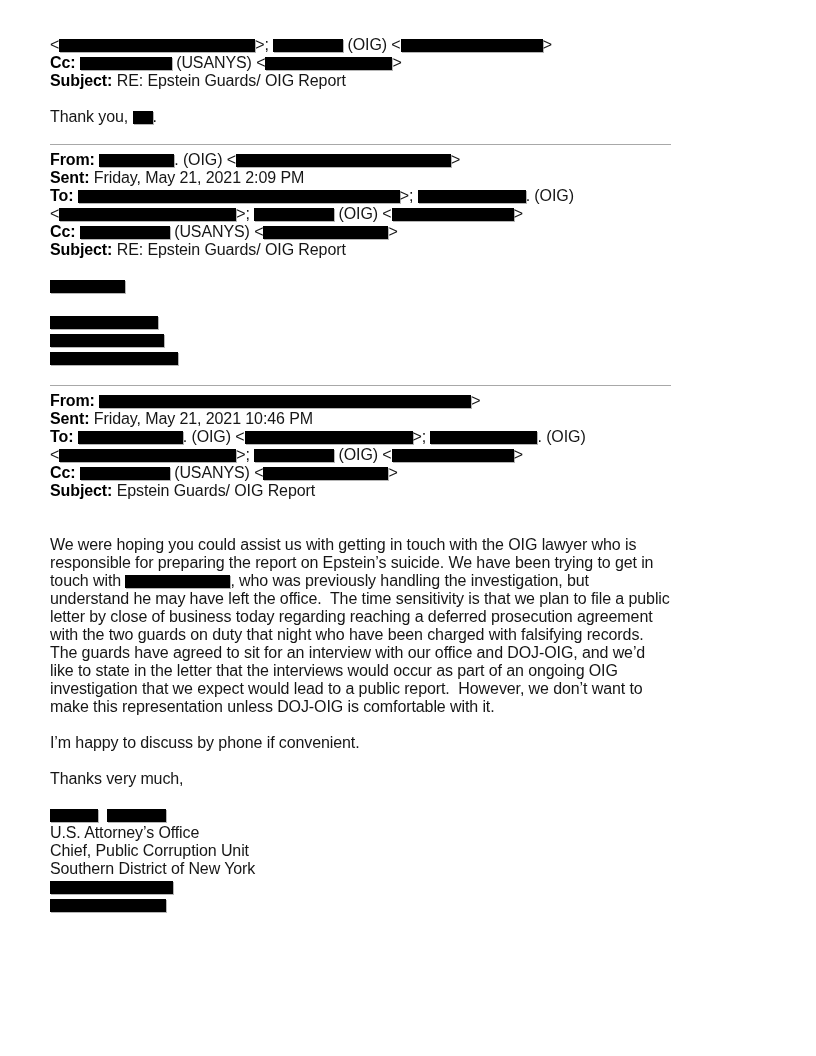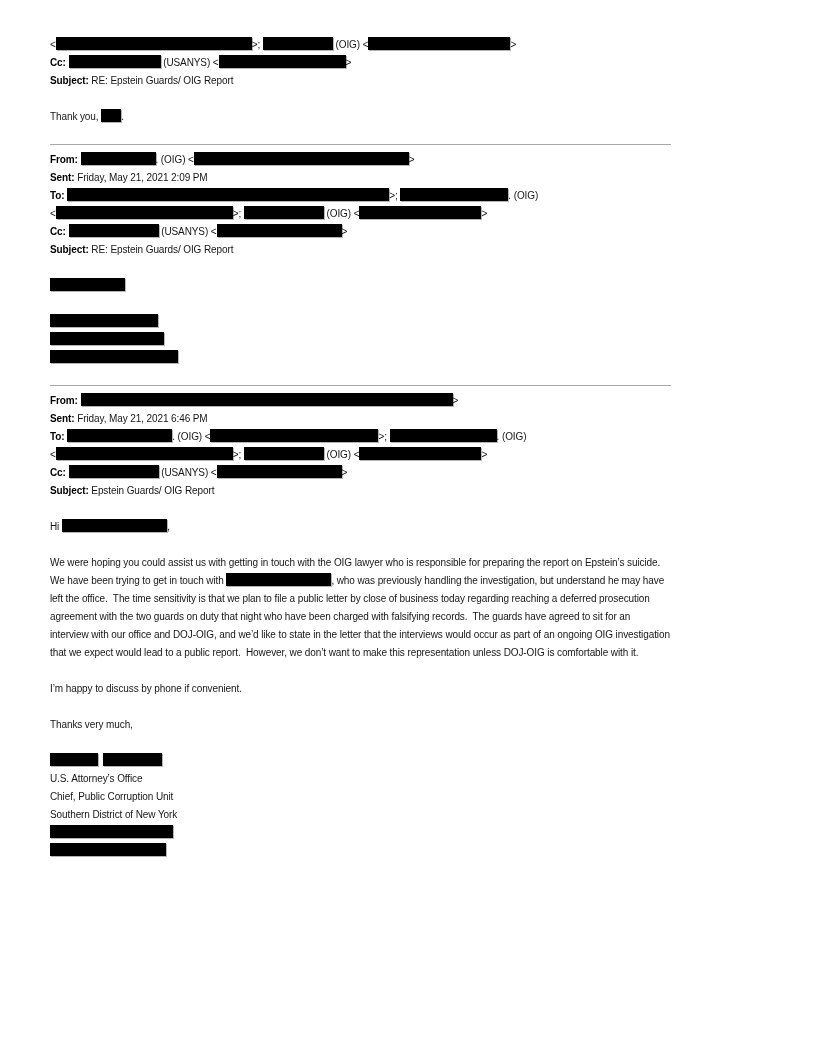--- a/index.html
+++ b/index.html
@@ -4,21 +4,21 @@
 <style>
   html, body { margin: 0; padding: 0; background: #ffffff; }
   .page {
     position: relative;
     width: 721px;
     height: 1056px;
     box-sizing: border-box;
     background: #ffffff;
     padding: 36px 50px 0 50px;
     font-family: "Liberation Sans", sans-serif;
-    font-size: 10px;
+    font-size: 16px;
     letter-spacing: -0.1px;
     color: #161616;
     overflow: hidden;
   }
   .line  { line-height: 18px; min-height: 18px; white-space: pre; }
   .para  { line-height: 18px; white-space: pre-wrap; }
   .blank { height: 18px; }
   .rule  { height: 0; border-top: 1px solid #a8a8a8; margin: 0 0 6px 0; }
   .b { font-weight: bold; color: #000000; }
   .t { font-weight: normal; }
@@ -49,27 +49,26 @@
     <div class="line"><span class="b">Subject: </span><span class="t">RE: Epstein Guards/ OIG Report</span></div>
     <div class="blank"></div>
     <div class="line"><span class="redact" style="width: 52px; background: rgb(0, 0, 0);"></span><span class="redact" style="width: 23px; background: rgb(0, 0, 0);"></span></div>
     <div class="blank"></div>
     <div class="line"><span class="redact" style="width: 108px; background: rgb(0, 0, 0);"></span></div>
     <div class="line"><span class="redact" style="width: 114px; background: rgb(0, 0, 0);"></span></div>
     <div class="line"><span class="redact" style="width: 128px; background: rgb(0, 0, 0);"></span></div>
     <div class="blank"></div>
     <div class="rule"></div>
     <div class="line"><span class="b">From: </span><span class="redact" style="width: 372px; background: rgb(0, 0, 0);"></span><span class="t">&gt;</span></div>
-    <div class="line"><span class="b">Sent: </span><span class="t">Friday, May 21, 2021 6:46 PM</span></div>
+    <div class="line"><span class="b">Sent: </span><span class="t">Friday, May 21, 2021 10:46 PM</span></div>
     <div class="line"><span class="b">To: </span><span class="redact" style="width: 105px; background: rgb(0, 0, 0);"></span><span class="t">. (OIG) &lt;</span><span class="redact" style="width: 168px; background: rgb(0, 0, 0);"></span><span class="t">&gt;; </span><span class="redact" style="width: 107px; background: rgb(0, 0, 0);"></span><span class="t">. (OIG)</span></div>
     <div class="line"><span class="t">&lt;</span><span class="redact" style="width: 177px; background: rgb(0, 0, 0);"></span><span class="t">&gt;; </span><span class="redact" style="width: 80px; background: rgb(0, 0, 0);"></span><span class="t"> (OIG) &lt;</span><span class="redact" style="width: 122px; background: rgb(0, 0, 0);"></span><span class="t">&gt;</span></div>
     <div class="line"><span class="b">Cc: </span><span class="redact" style="width: 90px; background: rgb(0, 0, 0);"></span><span class="t"> (USANYS) &lt;</span><span class="redact" style="width: 125px; background: rgb(0, 0, 0);"></span><span class="t">&gt;</span></div>
     <div class="line"><span class="b">Subject: </span><span class="t">Epstein Guards/ OIG Report</span></div>
     <div class="blank"></div>
-    <div class="line"><span class="t">Hi </span><span class="redact" style="width: 105px; background: rgb(0, 0, 0);"></span><span class="t">,</span></div>
     <div class="blank"></div>
     <div class="para"><span class="t">We were hoping you could assist us with getting in touch with the OIG lawyer who is responsible for preparing the report on Epstein’s suicide. We have been trying to get in touch with </span><span class="redact" style="width: 105px; background: rgb(0, 0, 0);"></span><span class="t">, who was previously handling the investigation, but understand he may have left the office.  The time sensitivity is that we plan to file a public letter by close of business today regarding reaching a deferred prosecution agreement with the two guards on duty that night who have been charged with falsifying records.  The guards have agreed to sit for an interview with our office and DOJ-OIG, and we’d like to state in the letter that the interviews would occur as part of an ongoing OIG investigation that we expect would lead to a public report.  However, we don’t want to make this representation unless DOJ-OIG is comfortable with it.</span></div>
     <div class="blank"></div>
     <div class="line"><span class="t">I’m happy to discuss by phone if convenient.</span></div>
     <div class="blank"></div>
     <div class="line"><span class="t">Thanks very much,</span></div>
     <div class="blank"></div>
     <div class="line"><span class="redact" style="width: 48px; background: rgb(0, 0, 0);"></span><span class="t">  </span><span class="redact" style="width: 59px; background: rgb(0, 0, 0);"></span></div>
     <div class="line"><span class="t">U.S. Attorney’s Office</span></div>
     <div class="line"><span class="t">Chief, Public Corruption Unit</span></div>

